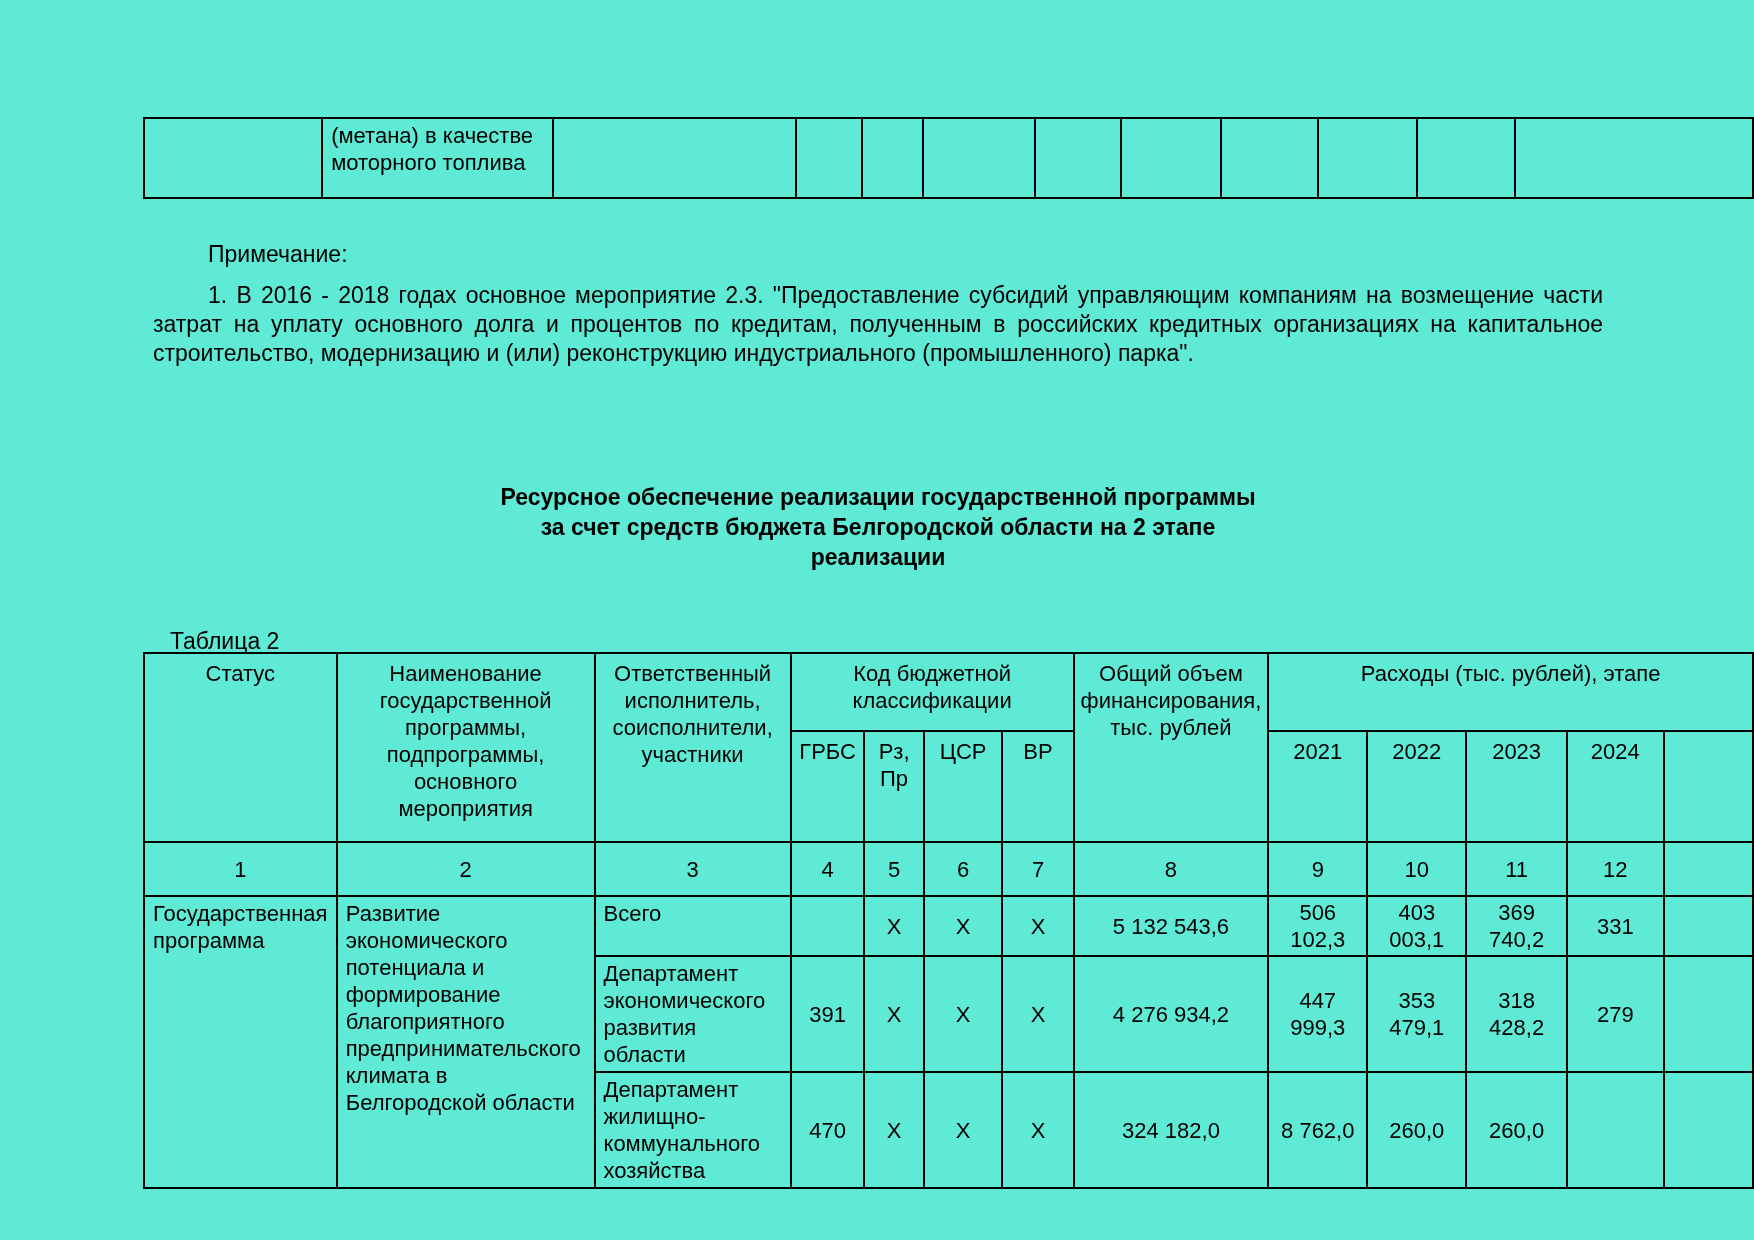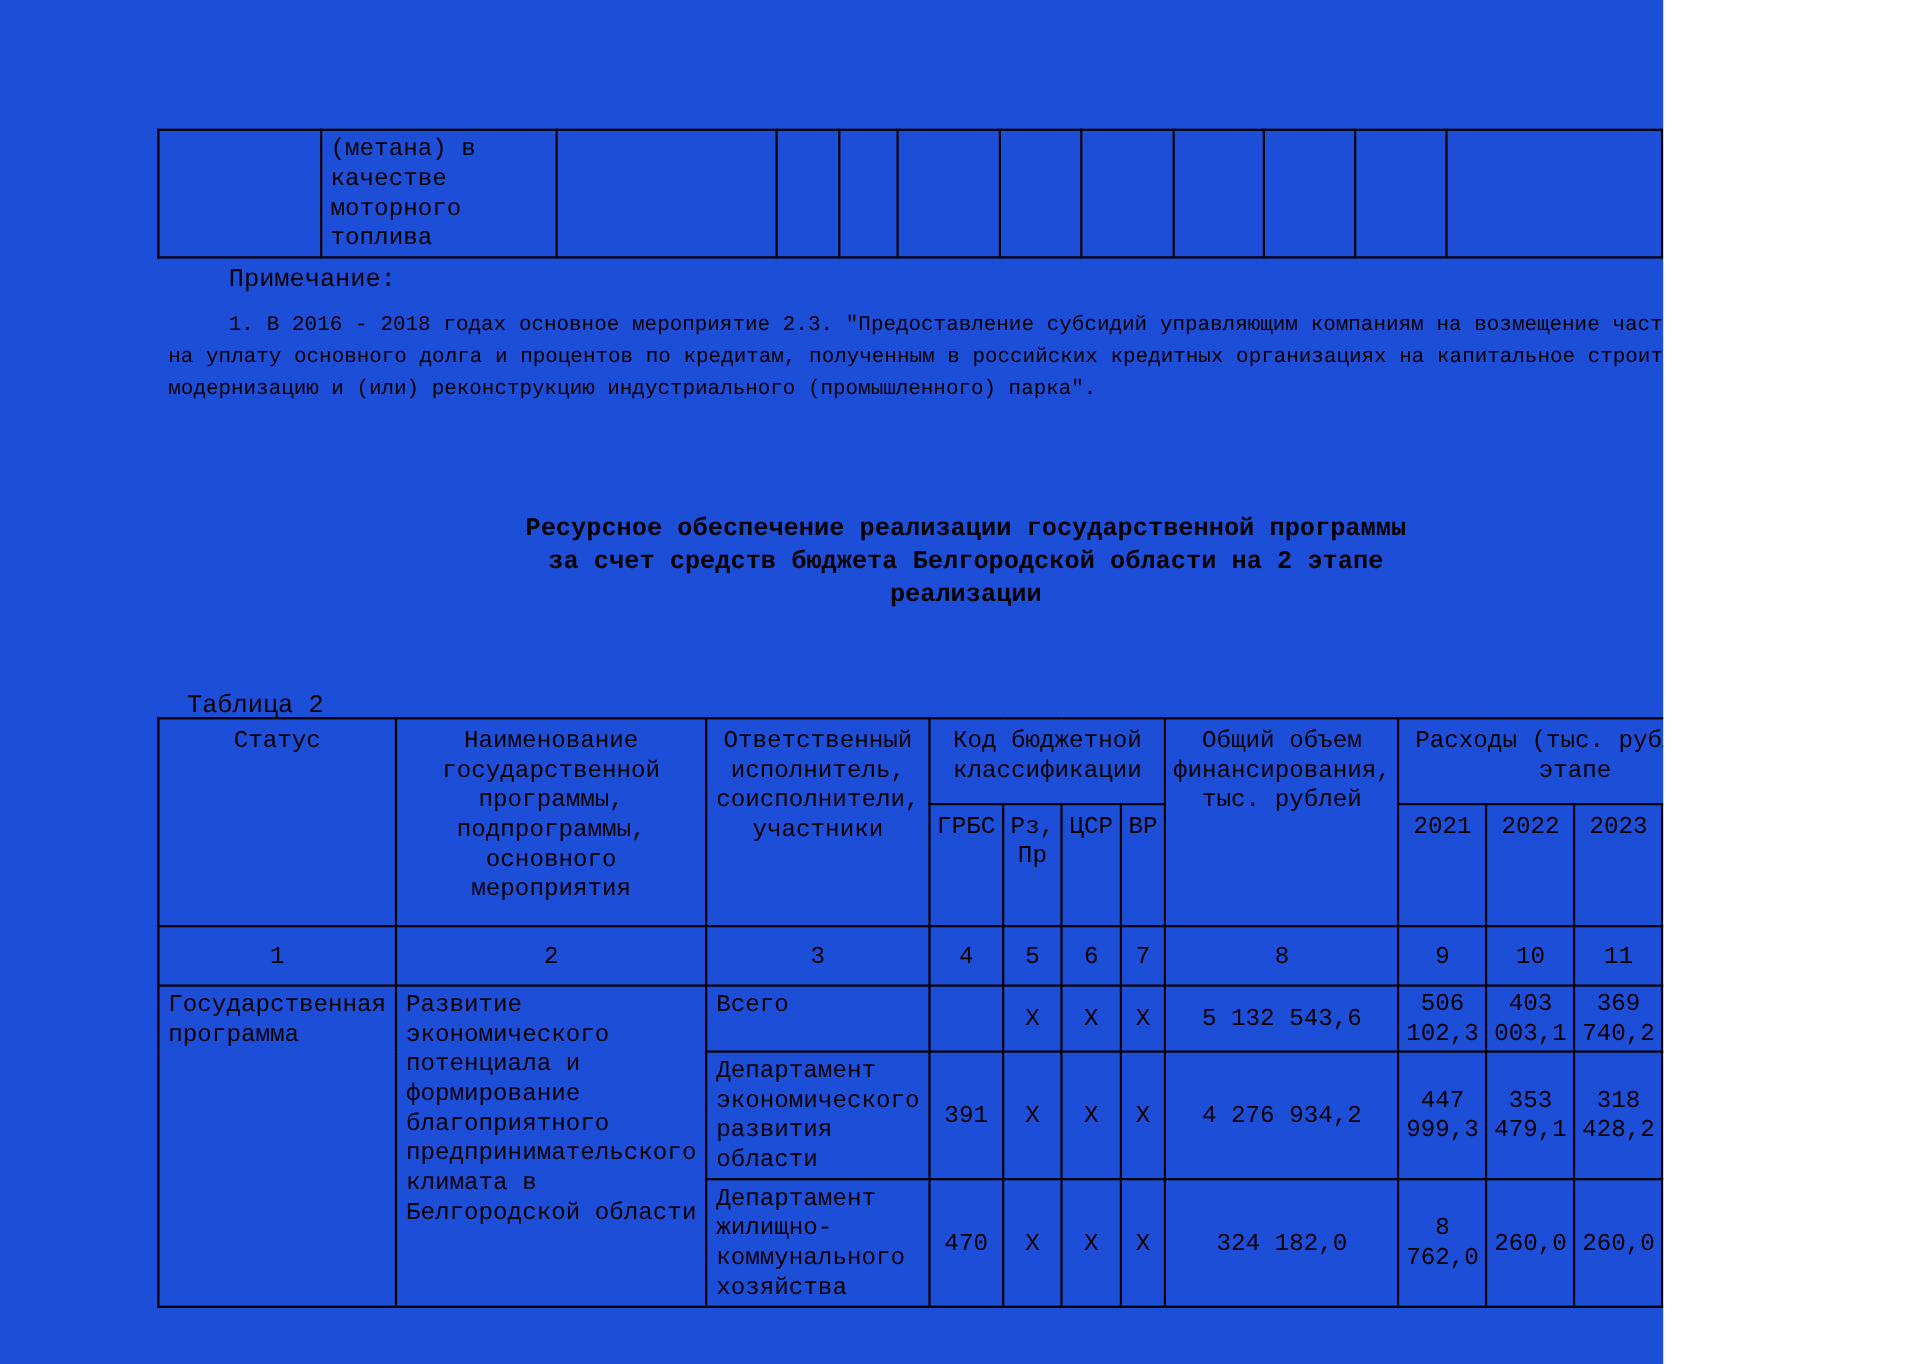--- a/index.html
+++ b/index.html
@@ -1,24 +1,24 @@
 <!DOCTYPE html>
 <html><head>
 <meta charset="utf-8">
 <title>Document</title>
 <style>
   html, body { margin: 0; padding: 0; background: #ffffff; }
   .page {
     position: relative;
-    width: 1512px;
+    width: 1754px;
     height: 1240px;
-    background: #1d4ed8;
+    background: #5eead4;
     overflow: hidden;
     color: #000000;
-    font-family: Liberation Mono, monospace;
+    font-family: Liberation Sans, sans-serif;
   }
   
   table { border-collapse: collapse; table-layout: fixed; }
   td { border: 2px solid #000; overflow: hidden; }
 
   .top-table { position: absolute; left: 143px; top: 117px; }
   .top-table td {
     vertical-align: top;
     padding: 3px 8px;
     font-size: 22px;
@@ -48,27 +48,27 @@
   tr.r3 { height: 110px; }
   .pre { white-space: pre-line; }
 
   
   .note {
     position: absolute; left: 153px; top: 240px; width: 1450px;
     font-size: 23px; line-height: 29px; text-indent: 55px; margin: 0;
   }
   .para {
     position: absolute; left: 153px; width: 1450px;
-    font-size: 19px; line-height: 29px;
+    font-size: 23px; line-height: 29px;
     text-align: justify; text-indent: 55px; margin: 0;
   }
   .para1 { top: 281px; }
   .para2 { top: 394px; }
   .heading {
-    position: absolute; left: 153px; top: 465px; width: 1450px;
+    position: absolute; left: 153px; top: 482px; width: 1450px;
     font-size: 23px; line-height: 30px; font-weight: bold;
     text-align: center; white-space: pre-line; margin: 0;
   }
   .caption {
     position: absolute; left: 153px; top: 610px; width: 1450px;
     font-size: 23px; line-height: 29px; margin: 17px;
   }
 </style>
 </head>
 <body>

